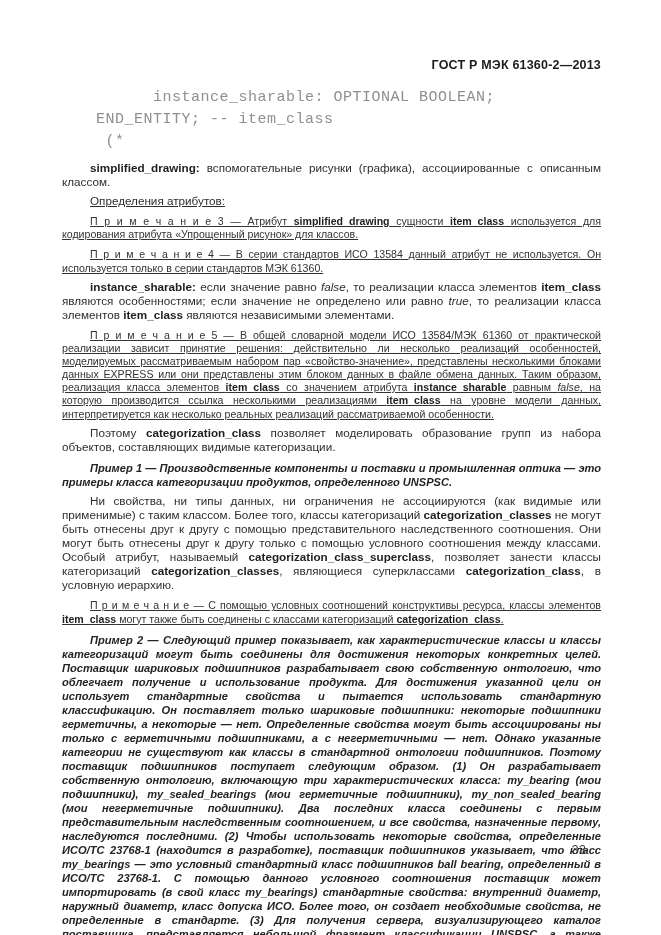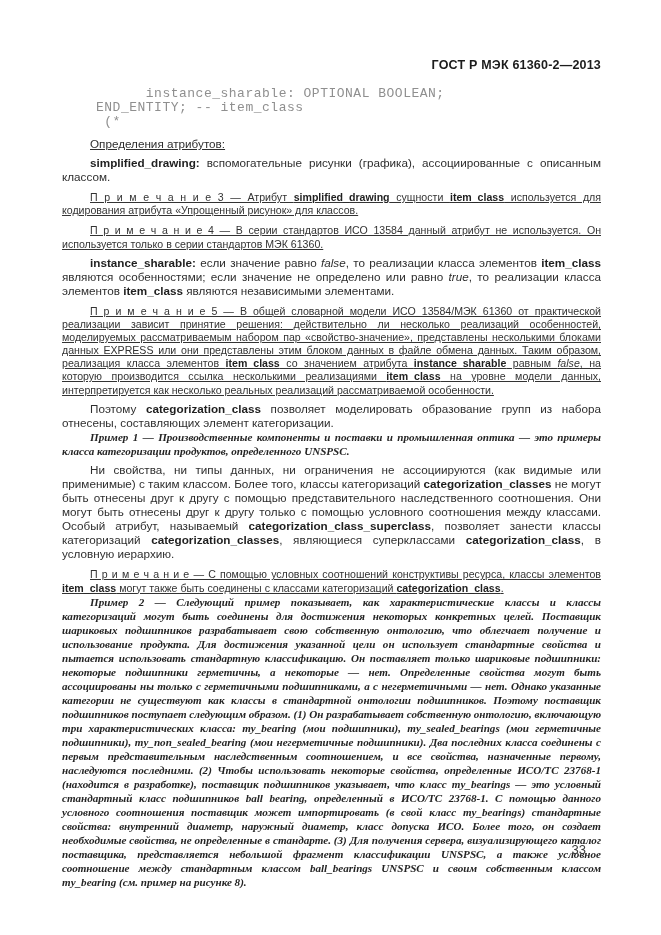--- a/index.html
+++ b/index.html
@@ -22,22 +22,22 @@
   .header {
     text-align: right;
     font-weight: bold;
     font-size: 12.5px;
     color: #1c1c1c;
     letter-spacing: 0.2px;
   }
   pre.code {
     margin: 15px 0 8px 34px;
     font-family: "Liberation Mono", "DejaVu Sans Mono", monospace;
-    font-size: 13px;
-    line-height: 14px;
+    font-size: 15px;
+    line-height: 22px;
     color: #8f8f8f;
     white-space: pre;
     letter-spacing: 0.5px;
   }
   .doc-body p {
     margin: 0;
     text-align: justify;
     text-indent: 28px;
   }
   .doc-body p.body {
@@ -57,24 +57,24 @@
   .doc-body p.note {
     font-size: 10.6px;
     line-height: 13.1px;
     margin-top: 7px;
     color: #333333;
     text-decoration: underline;
   }
   .doc-body p.example {
     font-size: 11.1px;
     line-height: 14.0px;
+    margin-top: 7px;
     font-weight: bold;
     font-style: italic;
     color: #242424;
-    font-family: Liberation Serif, serif;
   }
   .doc-body span.b { font-weight: bold; color: #1f1f1f; }
   .doc-body span.i { font-style: italic; }
   .doc-body span.u { text-decoration: underline; }
   .page-number {
     position: absolute;
     right: 75px;
     top: 842px;
     font-size: 13px;
     color: #3a3a3a;
@@ -85,27 +85,27 @@
 
 <div class="page">
   <div class="content">
     <div class="header">
       <span>ГОСТ Р МЭК 61360-2—2013</span>
     </div>
     <pre class="code">      instance_sharable: OPTIONAL BOOLEAN;
 END_ENTITY; -- item_class
  (*</pre>
     <div class="doc-body" id="doc-body">
+        <p class="body"><span class="b">simplified_drawing:</span><span> вспомогательные рисунки (графика), ассоциированные с описанным классом.</span></p>
         <p class="body"><span class="u">Определения атрибутов:</span></p>
-        <p class="body"><span class="b">simplified_drawing:</span><span> вспомогательные рисунки (графика), ассоциированные с описанным классом.</span></p>
         <p class="note"><span>П р и м е ч а н и е   3 — Атрибут </span><span class="b">simplified_drawing</span><span> сущности </span><span class="b">item_class</span><span> используется для кодирования атрибута «Упрощенный рисунок» для классов.</span></p>
         <p class="note"><span>П р и м е ч а н и е   4 — В серии стандартов ИСО 13584 данный атрибут не используется. Он используется только в серии стандартов МЭК 61360.</span></p>
         <p class="body"><span class="b">instance_sharable:</span><span> если значение равно </span><span class="i">false</span><span>, то реализации класса элементов </span><span class="b">item_class</span><span> являются особенностями; если значение не определено или равно </span><span class="i">true</span><span>, то реализации класса элементов </span><span class="b">item_class</span><span> являются независимыми элементами.</span></p>
         <p class="note"><span>П р и м е ч а н и е   5 — В общей словарной модели ИСО 13584/МЭК 61360 от практической реализации зависит принятие решения: действительно ли несколько реализаций особенностей, моделируемых рассматриваемым набором пар «свойство-значение», представлены несколькими блоками данных EXPRESS или они представлены этим блоком данных в файле обмена данных. Таким образом, реализация класса элементов </span><span class="b">item_class</span><span> со значением атрибута </span><span class="b">instance_sharable</span><span> равным </span><span class="i">false</span><span>, на которую производится ссылка несколькими реализациями </span><span class="b">item_class</span><span> на уровне модели данных, интерпретируется как несколько реальных реализаций рассматриваемой особенности.</span></p>
-        <p class="body"><span>Поэтому </span><span class="b">categorization_class</span><span> позволяет моделировать образование групп из набора отнесены, составляющих элемент категоризации.</span></p>
+        <p class="body"><span>Поэтому </span><span class="b">categorization_class</span><span> позволяет моделировать образование групп из набора объектов, составляющих видимые категоризации.</span></p>
         <p class="example"><span>Пример 1 — Производственные компоненты и поставки и промышленная оптика — это примеры класса категоризации продуктов, определенного UNSPSC.</span></p>
         <p class="body"><span>Ни свойства, ни типы данных, ни ограничения не ассоциируются (как видимые или применимые) с таким классом. Более того, классы категоризаций </span><span class="b">categorization_classes</span><span> не могут быть отнесены друг к другу с помощью представительного наследственного соотношения. Они могут быть отнесены друг к другу только с помощью условного соотношения между классами. Особый атрибут, называемый </span><span class="b">categorization_class_superclass</span><span>, позволяет занести классы категоризаций </span><span class="b">categorization_classes</span><span>, являющиеся суперклассами </span><span class="b">categorization_class</span><span>, в условную иерархию.</span></p>
         <p class="note"><span>П р и м е ч а н и е — С помощью условных соотношений конструктивы ресурса, классы элементов </span><span class="b">item_class</span><span> могут также быть соединены с классами категоризаций </span><span class="b">categorization_class</span><span>.</span></p>
         <p class="example"><span>Пример 2 — Следующий пример показывает, как характеристические классы и классы категоризаций могут быть соединены для достижения некоторых конкретных целей. Поставщик шариковых подшипников разрабатывает свою собственную онтологию, что облегчает получение и использование продукта. Для достижения указанной цели он использует стандартные свойства и пытается использовать стандартную классификацию. Он поставляет только шариковые подшипники: некоторые подшипники герметичны, а некоторые — нет. Определенные свойства могут быть ассоциированы ны только с герметичными подшипниками, а с негерметичными — нет. Однако указанные категории не существуют как классы в стандартной онтологии подшипников. Поэтому поставщик подшипников поступает следующим образом. (1) Он разрабатывает собственную онтологию, включающую три характеристических класса: my_bearing (мои подшипники), my_sealed_bearings (мои герметичные подшипники), my_non_sealed_bearing (мои негерметичные подшипники). Два последних класса соединены с первым представительным наследственным соотношением, и все свойства, назначенные первому, наследуются последними. (2) Чтобы использовать некоторые свойства, определенные ИСО/ТС 23768-1 (находится в разработке), поставщик подшипников указывает, что класс my_bearings — это условный стандартный класс подшипников ball bearing, определенный в ИСО/ТС 23768-1. С помощью данного условного соотношения поставщик может импортировать (в свой класс my_bearings) стандартные свойства: внутренний диаметр, наружный диаметр, класс допуска ИСО. Более того, он создает необходимые свойства, не определенные в стандарте. (3) Для получения сервера, визуализирующего каталог поставщика, представляется небольшой фрагмент классификации UNSPSC, а также условное соотношение между стандартным классом ball_bearings UNSPSC и своим собственным классом my_bearing (см. пример на рисунке 8).</span></p>
       </div>
   </div>
   <div class="page-number">33</div>
 </div>
 
 </body></html>

